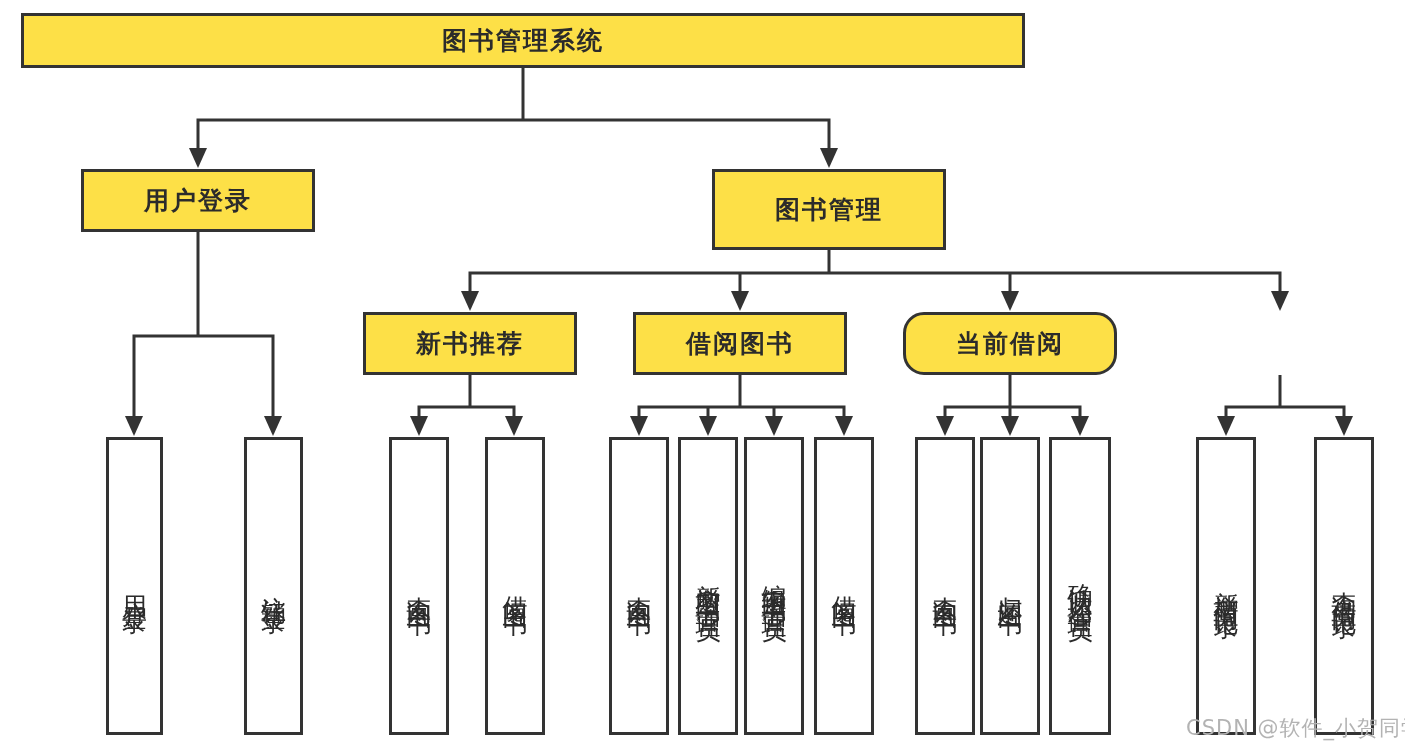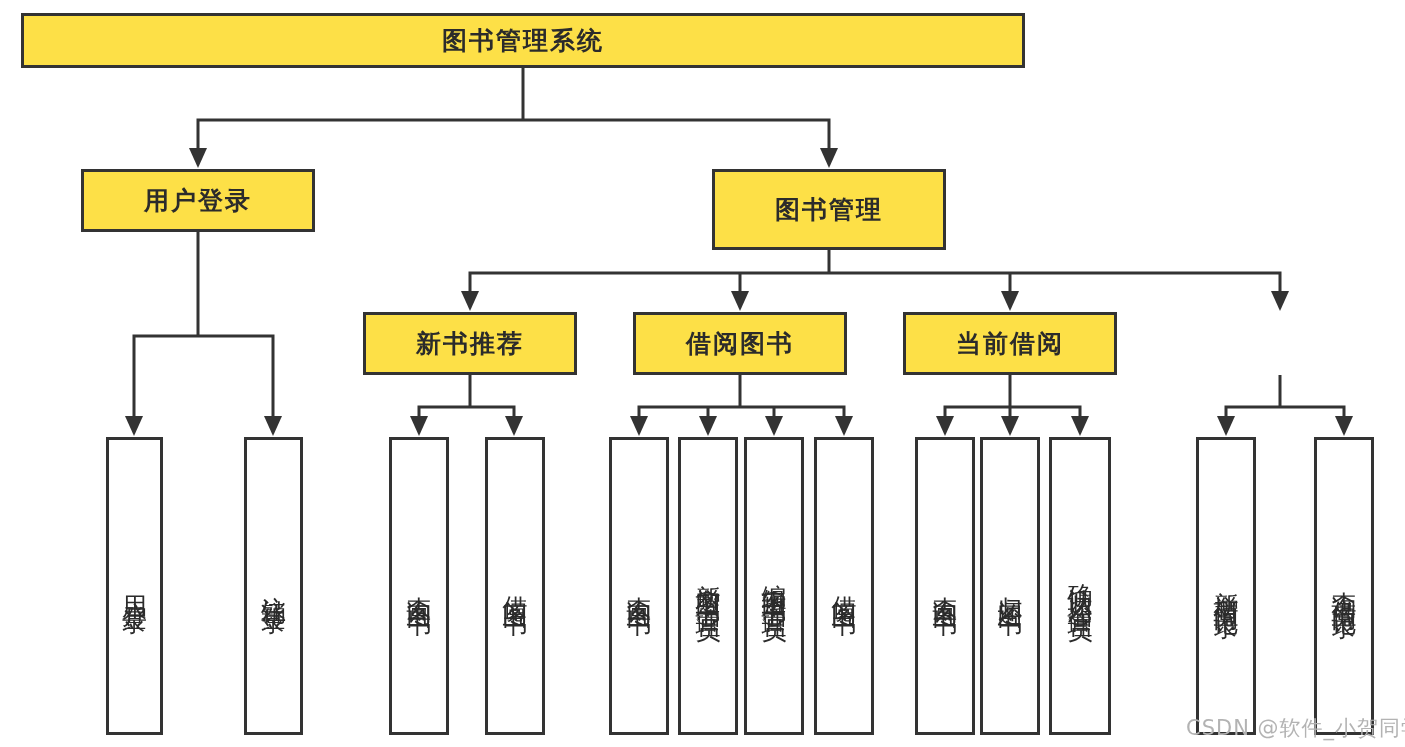--- a/index.html
+++ b/index.html
@@ -100,21 +100,21 @@
     <polygon class="carrow" points="1335,416 1353,416 1344,436"></polygon>
   </svg>
 
   <div class="hbox" style="left:21px;top:13px;width:1004px;height:55px;">图书管理系统</div>
 
   <div class="hbox" style="left:81px;top:169px;width:234px;height:63px;">用户登录</div>
   <div class="hbox" style="left:712px;top:169px;width:234px;height:81px;">图书管理</div>
 
   <div class="hbox" style="left:363px;top:312px;width:214px;height:63px;">新书推荐</div>
   <div class="hbox" style="left:633px;top:312px;width:214px;height:63px;">借阅图书</div>
-  <div class="hbox" style="left:903px;top:312px;width:214px;height:63px;">当前借阅</div>
+  <div class="hbox" style="left:903px;top:312px;width:214px;height:63px;border-radius:21px;">当前借阅</div>
 
   <div class="vbox" style="left:106px;top:437px;width:57px;height:298px;">
     <span>用户登录</span>
   </div>
   <div class="vbox" style="left:244px;top:437px;width:59px;height:298px;">
     <span>注销登录</span>
   </div>
 
   <div class="vbox" style="left:389px;top:437px;width:60px;height:298px;">
     <span>查询图书</span>

